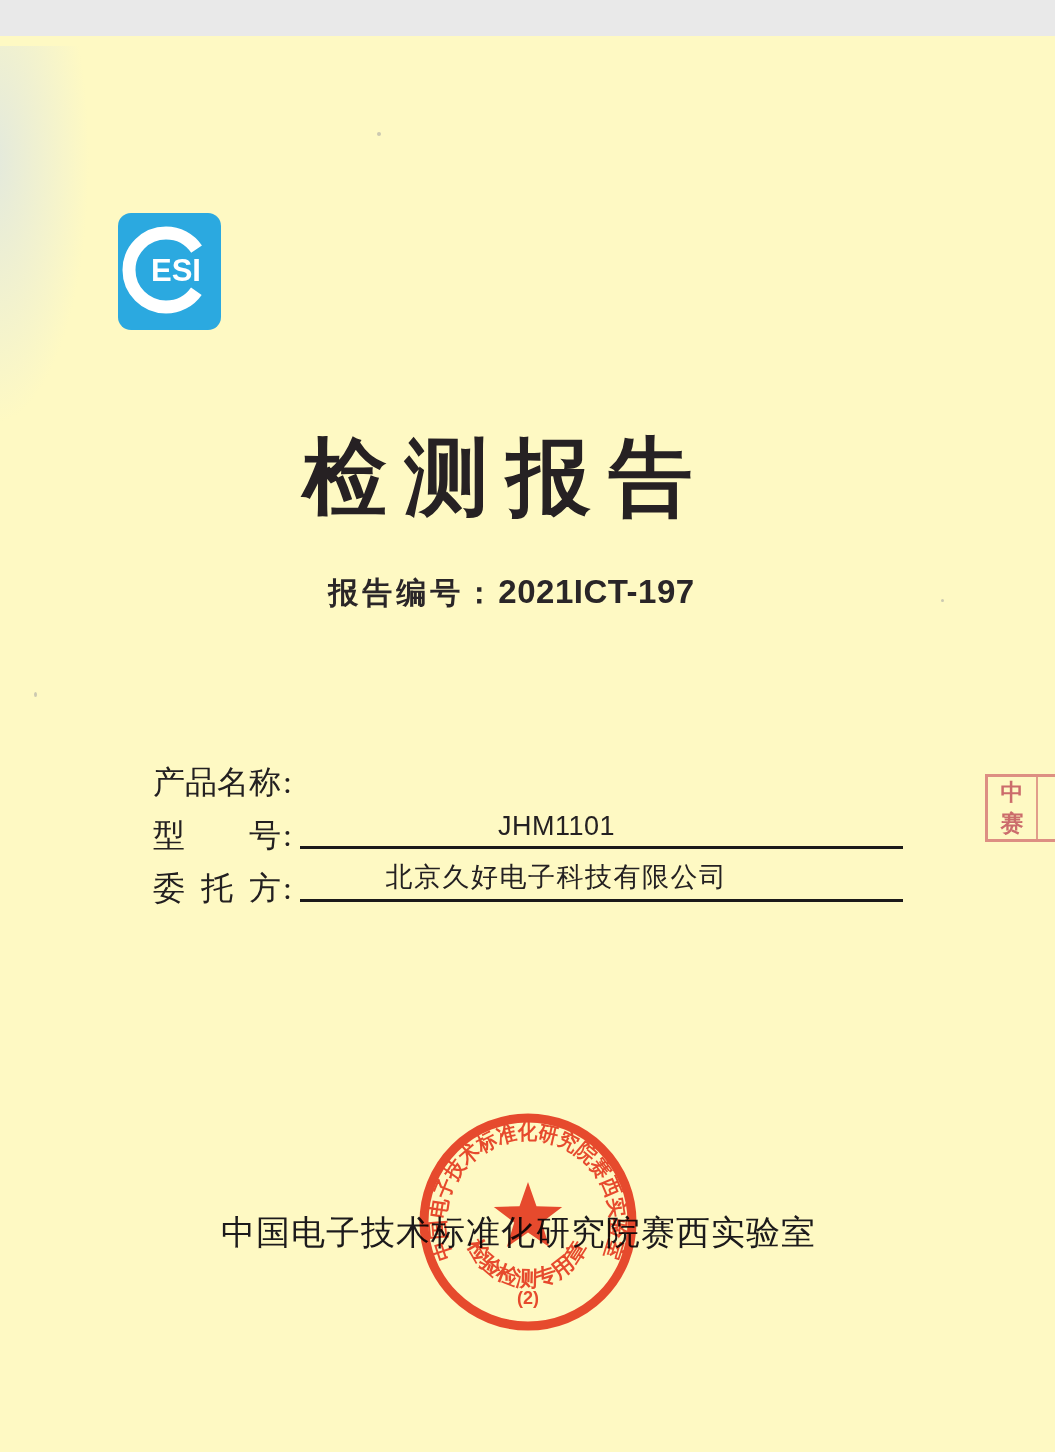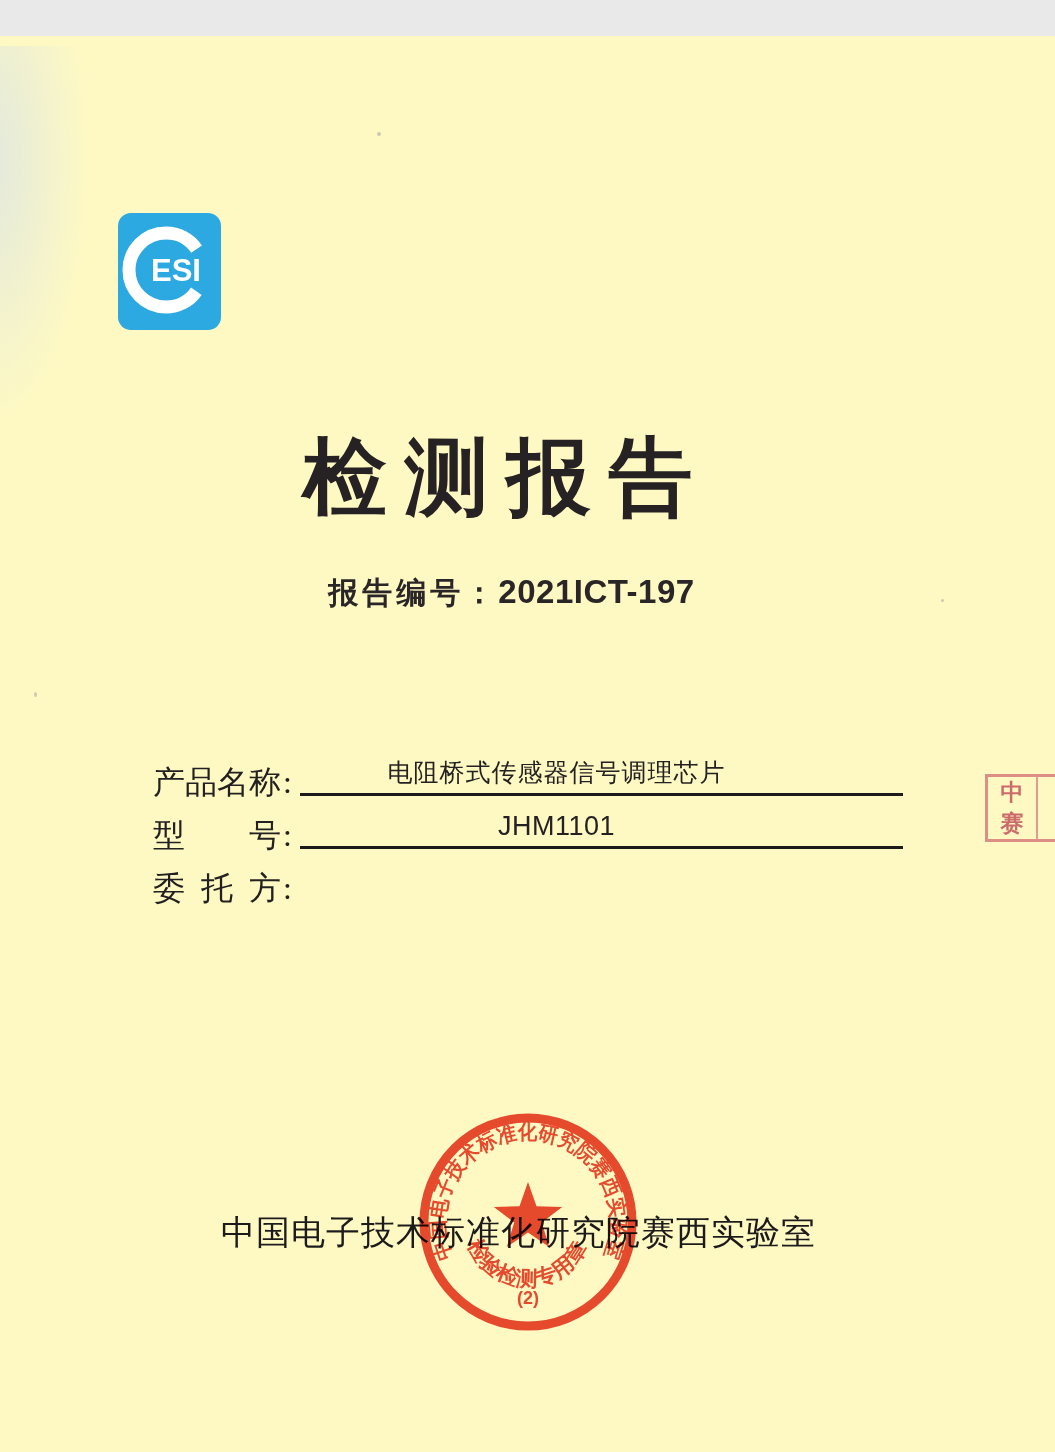--- a/index.html
+++ b/index.html
@@ -114,37 +114,37 @@
   </div>
 
   <div class="field-label fl-1">
     <span class="jchars">
         <span>产</span>
         <span>品</span>
         <span>名</span>
         <span>称</span>
       </span><span class="colon">:</span>
   </div>
-  <div class="field-value fv-1">电阻桥式传感器信号调理芯片</div>
 
   <div class="field-label fl-2">
     <span class="jchars">
         <span>型</span>
         <span>号</span>
       </span><span class="colon">:</span>
   </div>
   <div class="field-value fv-2">JHM1101</div>
 
   <div class="field-label fl-3">
     <span class="jchars">
         <span>委</span>
         <span>托</span>
         <span>方</span>
       </span><span class="colon">:</span>
   </div>
+  <div class="field-value fv-3">北京久好电子科技有限公司</div>
 
   <div class="institute">中国电子技术标准化研究院赛西实验室</div>
 
   <svg class="seal" viewBox="0 0 240 250">
     <circle cx="120" cy="118" r="104" fill="none" stroke="#E63E2C" stroke-width="9"></circle>
     <path id="sealTopArc" d="M 44.8 153.1 A 83 83 0 1 1 195.2 153.1" fill="none"></path>
     <path id="sealBottomArc" d="M 59.9 139.9 A 64 64 0 0 0 180.1 139.9" fill="none"></path>
     <text font-size="21" font-weight="bold" fill="#E63E2C" font-family="Liberation Serif, DejaVu Serif, serif">
       <textPath xlink:href="#sealTopArc" href="#sealTopArc" startOffset="0" textLength="332" lengthAdjust="spacingAndGlyphs">中国电子技术标准化研究院赛西实验室</textPath>
     </text>

